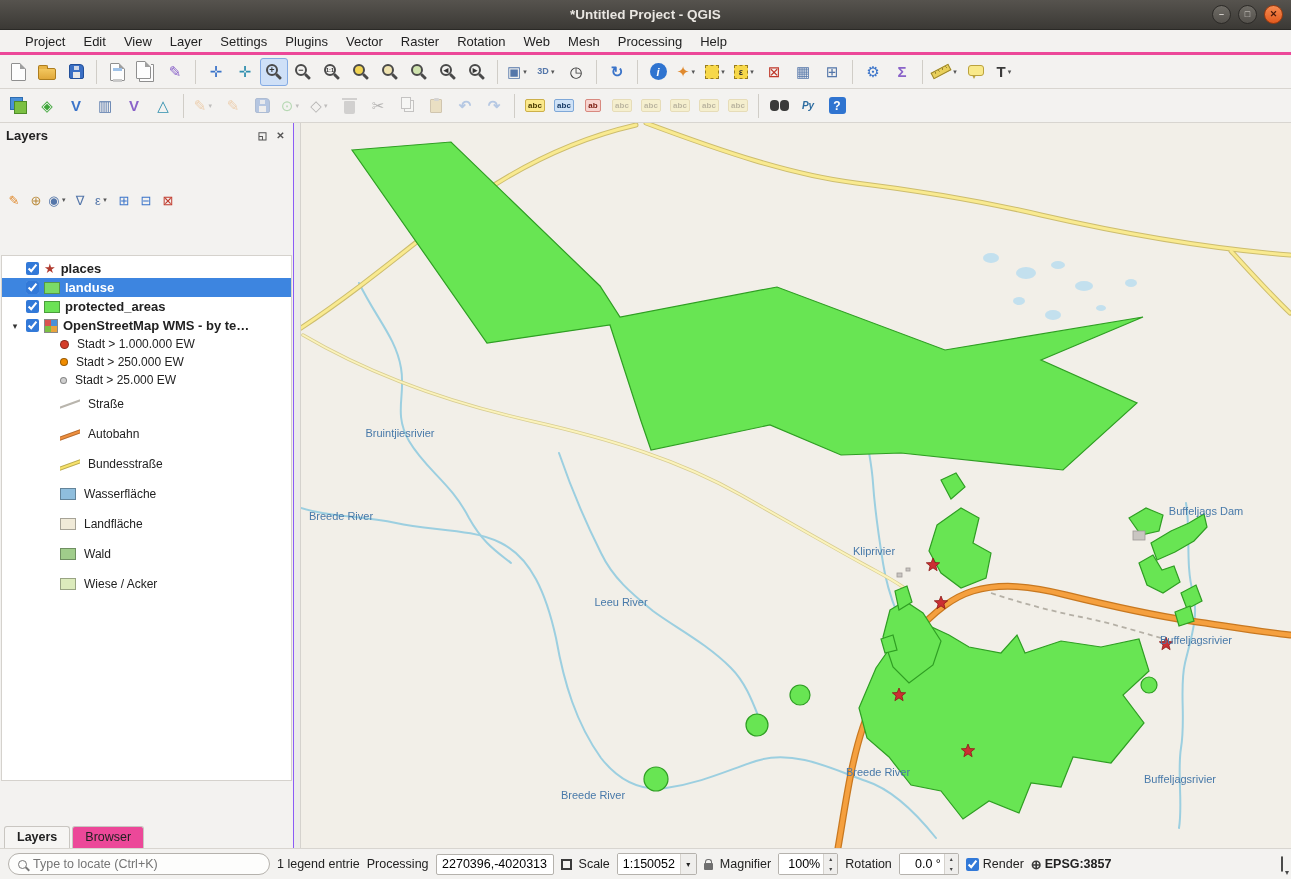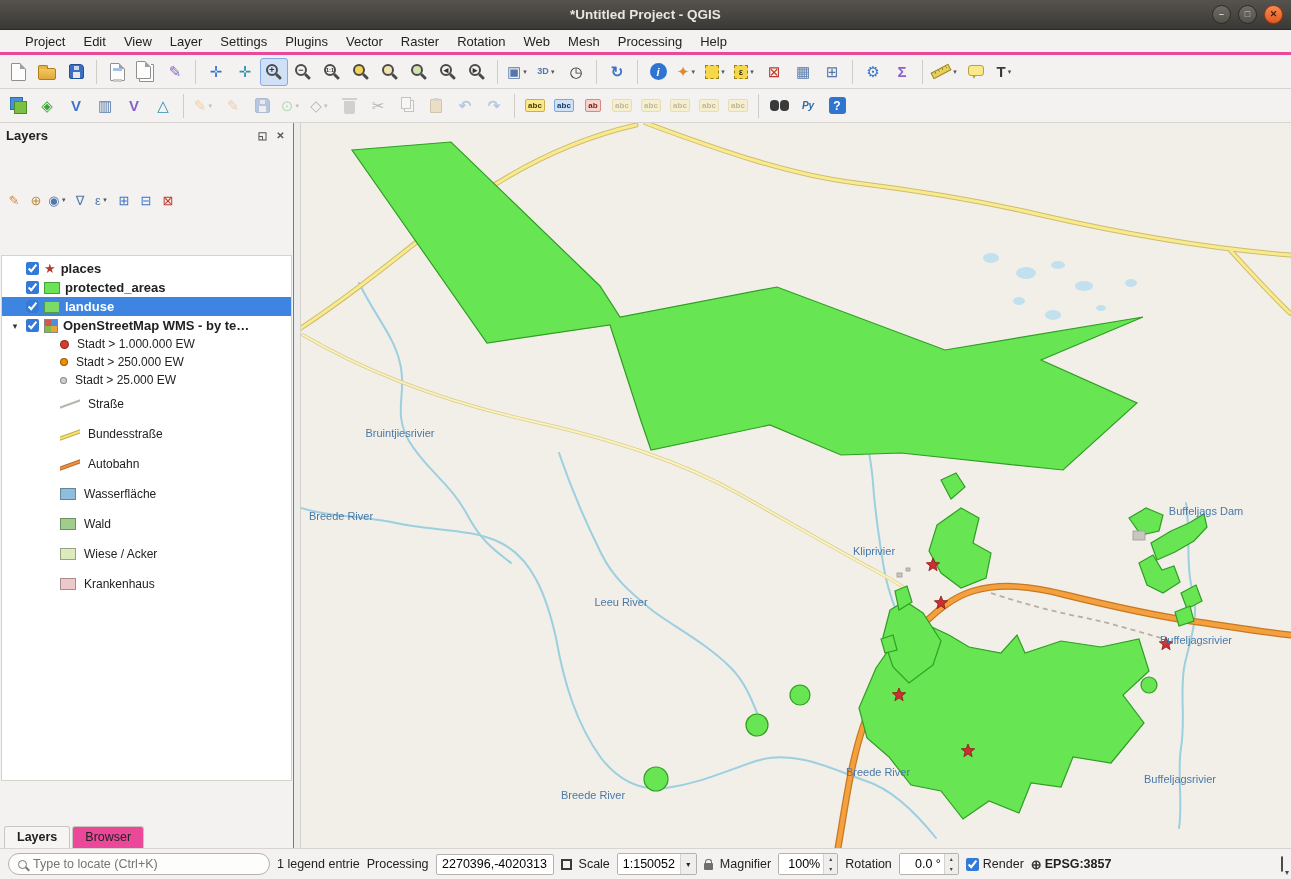--- a/index.html
+++ b/index.html
@@ -433,29 +433,29 @@
             <span class="gi c-red">⊠</span>
           </span>
       </div>
 
       <div class="tree">
         <div class="trow">
           <input type="checkbox" checked="" class="cb" style="">
           <span class="sym-star">★</span>
           <span class="lname">places</span>
         </div>
+        <div class="trow sel">
+          <input type="checkbox" checked="" class="cb" style="">
+          <span class="sym-rect" style="background: rgb(123, 219, 102);"></span>
+          <span class="lname">landuse</span>
+        </div>
         <div class="trow">
           <input type="checkbox" checked="" class="cb" style="">
           <span class="sym-rect" style="background: rgb(108, 226, 86);"></span>
           <span class="lname">protected_areas</span>
-        </div>
-        <div class="trow sel">
-          <input type="checkbox" checked="" class="cb" style="">
-          <span class="sym-rect" style="background: rgb(123, 219, 102);"></span>
-          <span class="lname">landuse</span>
         </div>
         <div class="trow wms">
           <span class="expander">▾</span>
           <input type="checkbox" checked="" class="cb" style="">
           <span class="wms-ic"></span>
           <span class="lname">OpenStreetMap WMS - by te…</span>
         </div>
 
         <div class="lrow">
             <span class="sym-circle s1" style="background: rgb(212, 61, 42);"></span>
@@ -470,45 +470,45 @@
             <span>Stadt &gt; 25.000 EW</span>
           </div>
         <div class="lrow tall">
             <span class="sym-line">
               <i class="bar b-thin" style="background: rgb(185, 181, 173);"></i>
             </span>
             <span>Straße</span>
           </div>
         <div class="lrow tall">
             <span class="sym-line">
+              <i class="bar b-mid" style="background: rgb(239, 143, 62);"></i>
+            </span>
+            <span>Autobahn</span>
+          </div>
+        <div class="lrow tall">
+            <span class="sym-line">
               <i class="bar b-mid" style="background: rgb(247, 226, 107);"></i>
             </span>
             <span>Bundesstraße</span>
           </div>
         <div class="lrow tall">
-            <span class="sym-line">
-              <i class="bar b-mid" style="background: rgb(239, 143, 62);"></i>
-            </span>
-            <span>Autobahn</span>
-          </div>
-        <div class="lrow tall">
             <span class="sym-rect" style="background: rgb(143, 190, 221);"></span>
             <span>Wasserfläche</span>
+          </div>
+        <div class="lrow tall">
+            <span class="sym-rect" style="background: rgb(240, 234, 216);"></span>
+            <span>Landfläche</span>
           </div>
         <div class="lrow tall">
             <span class="sym-rect" style="background: rgb(160, 205, 139);"></span>
             <span>Wald</span>
           </div>
         <div class="lrow tall">
             <span class="sym-rect" style="background: rgb(220, 235, 188);"></span>
             <span>Wiese / Acker</span>
-          </div>
-        <div class="lrow tall">
-            <span class="sym-rect" style="background: rgb(238, 201, 201);"></span>
-            <span>Krankenhaus</span>
           </div>
       </div>
 
       <div class="panel-tabs">
         <span class="ptab active">Layers</span>
         <span class="ptab">Browser</span>
       </div>
     </div>
 
     <div class="splitter"></div>

